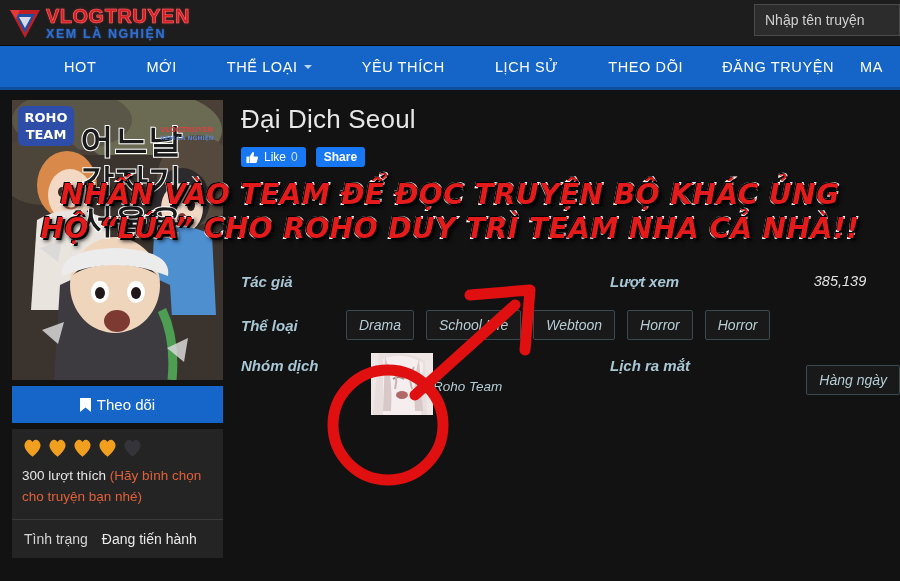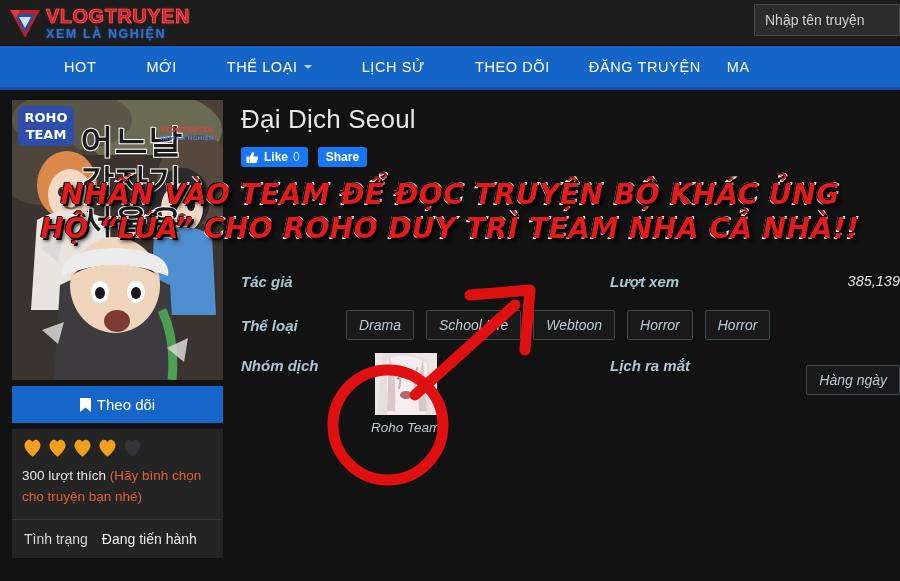--- a/index.html
+++ b/index.html
@@ -145,21 +145,21 @@
   .fb-like, .fb-share {
     background: #1877f2;
     border-radius: 3px;
     height: 20px;
     display: flex; align-items: center;
     padding: 0 8px;
     gap: 5px;
     cursor: pointer;
   }
   .fb-like { padding-left: 5px; }
-  .fb-like-label { color:#fff; font-size: 12px; font-weight: bold; }
+  .fb-like-label { color:#fff; font-size: 12px; font-weight: normal; }
   .fb-like-count { color: #cfe0f7; font-size: 12px; }
   .fb-share-label { color:#fff; font-size: 12px; font-weight: bold; }
   .thumb-icon { width: 13px; height: 13px; }
 
   .meta-rows { margin-top: 92px; }
   .meta-row {
     display: flex; align-items: center;
     min-height: 44px;
     font-style: italic;
   }
@@ -171,21 +171,21 @@
     flex: none;
   }
   .meta-label.wide { width: 118px; }
   .meta-val-left { flex: 1; display: flex; align-items: center; flex-wrap: wrap; gap: 12px; }
   .meta-label-right {
     color: #a8c6d4; font-size: 15px; font-weight: bold;
     width: 170px; flex: none;
   }
   .meta-val-right {
     color: #e2e2e2; font-size: 14.5px;
-    width: 120px; text-align: right; flex: none;
+    width: 120px; text-align: center; flex: none;
   }
   .tag {
     display: inline-flex; align-items: center;
     height: 30px; padding: 0 12px;
     border: 1px solid #3b4a50;
     background: #191919;
     color: #b6ccd6;
     font-size: 14px;
     border-radius: 2px;
     cursor: pointer;
@@ -195,21 +195,21 @@
     height: 30px; padding: 0 12px;
     border: 1px solid #3b4a50;
     background: #191919;
     color: #b6ccd6;
     font-size: 14px;
     border-radius: 2px;
     cursor: pointer;
     margin-left: auto;
   }
   .team {
-    display: flex; flex-direction: column; align-items: center;
+    display: flex; flex-direction: row; align-items: center;
     cursor: pointer;
     margin-left: 12px;
   }
   .team-avatar {
     width: 62px; height: 62px;
     background: #f0e7e7;
     overflow: hidden;
     position: relative;
   }
   .team-name { color: #b6ccd6; font-size: 13.5px; margin-top: 5px; }
@@ -270,20 +270,23 @@
 <nav class="nav">
   <div class="nav-item">
     <span>HOT</span>
   </div>
   <div class="nav-item">
     <span>MỚI</span>
   </div>
   <div class="nav-item">
     <span>THỂ LOẠI</span>
     <i class="nav-caret"></i>
+  </div>
+  <div class="nav-item">
+    <span>YÊU THÍCH</span>
   </div>
   <div class="nav-item">
     <span>LỊCH SỬ</span>
   </div>
   <div class="nav-item">
     <span>THEO DÕI</span>
   </div>
   <div class="nav-item" style="padding:0 14px">
     <span>ĐĂNG TRUYỆN</span>
   </div>

